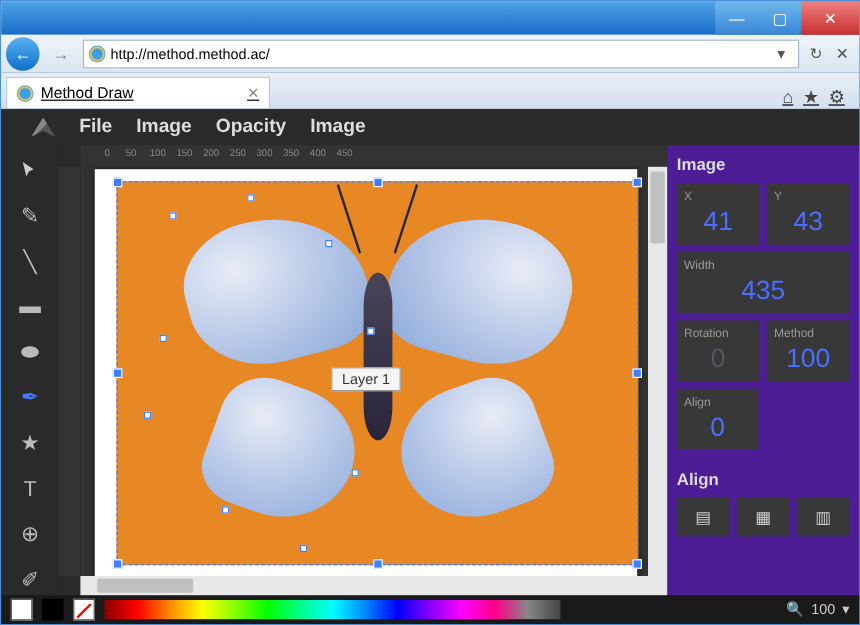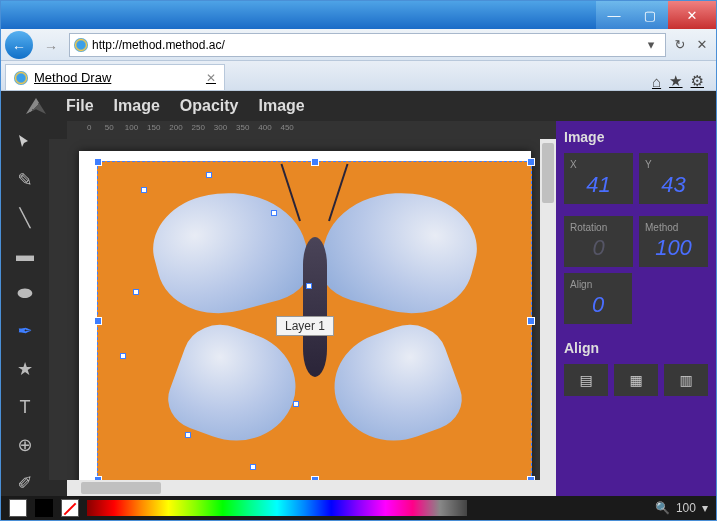--- a/index.html
+++ b/index.html
@@ -30,21 +30,21 @@
 .workrow{flex:1;display:flex;min-height:0;}
 .toolbar{width:48px;background:#2a2a2a;display:flex;flex-direction:column;align-items:center;padding-top:8px;gap:12px;}
 .tool{width:28px;height:28px;display:flex;align-items:center;justify-content:center;color:#bbb;font-size:18px;}
 .tool.active{color:#3e7eff;}
 .canvasarea{flex:1;display:flex;flex-direction:column;background:#2a2a2a;}
 .ruler-h{height:18px;background:#333;position:relative;overflow:hidden;margin-left:18px;}
 .ruler-h::before{content:"0      50     100    150    200    250    300    350    400    450";position:absolute;left:20px;color:#888;font-size:8px;white-space:pre;top:2px;}
 .midrow{flex:1;display:flex;min-height:0;}
 .ruler-v{width:18px;background:#333;}
 .canvaswrap{flex:1;background:#333;position:relative;overflow:hidden;}
-.canvas{position:absolute;left:12px;top:12px;width:452px;height:350px;background:#fff;box-shadow:0 0 8px rgba(0,0,0,0.6);padding-left:23px;}
+.canvas{position:absolute;left:12px;top:2px;width:452px;height:350px;background:#fff;box-shadow:0 0 8px rgba(0,0,0,0.6);padding-left:23px;}
 .img{position:absolute;left:18px;top:10px;width:435px;height:320px;background:#e88824;}
 .butterfly{position:absolute;left:50%;top:50%;transform:translate(-50%,-50%);width:380px;height:280px;}
 .wing{position:absolute;width:150px;height:120px;background:radial-gradient(ellipse at 30% 30%,#e8ecf5,#b8c8e8 50%,#8aa8d8);border-radius:60% 90% 40% 70%;}
 .wing.tl{left:30px;top:10px;transform:rotate(-15deg);}
 .wing.tr{right:30px;top:10px;transform:rotate(15deg) scaleX(-1);}
 .wing.bl{left:50px;bottom:20px;width:120px;height:110px;transform:rotate(20deg);border-radius:50% 70% 80% 40%;}
 .wing.br{right:50px;bottom:20px;width:120px;height:110px;transform:rotate(-20deg) scaleX(-1);border-radius:50% 70% 80% 40%;}
 .bbody{position:absolute;left:50%;top:45%;transform:translate(-50%,-50%);width:24px;height:140px;background:linear-gradient(#4a4458,#2a2438);border-radius:50%/20%;}
 .antenna{position:absolute;width:2px;height:60px;background:#2a2438;top:-20px;}
 .antenna.l{left:46%;transform:rotate(-18deg);transform-origin:bottom;}
@@ -58,21 +58,21 @@
 .anchor{position:absolute;width:6px;height:6px;background:#fff;border:1px solid #3e7eff;}
 .scrollv{width:16px;background:#e8e8e8;position:relative;}
 .scrollv .thumb{position:absolute;left:2px;top:4px;width:12px;height:60px;background:#c0c0c0;border-radius:2px;}
 .scrollh{height:16px;background:#e8e8e8;margin-left:18px;position:relative;}
 .scrollh .thumb{position:absolute;top:2px;left:14px;height:12px;width:80px;background:#c0c0c0;border-radius:2px;}
 .panel{width:160px;background:#4c1d95;padding:8px;color:#ccc;overflow:hidden;}
 .panel h3{font-size:14px;font-weight:600;color:#ddd;margin-bottom:8px;}
 .proprow{display:flex;gap:6px;margin-bottom:6px;}
 .prop{flex:1;background:#383838;padding:6px;}
 .prop .lbl{font-size:10px;color:#999;}
-.prop .val{font-size:22px;color:#4a6eff;text-align:center;margin-top:2px;font-style:italic;}
+.prop .val{font-size:22px;color:#4a6eff;text-align:center;margin-top:2px;}
 .prop.dim .val{color:#556;}
 .alignrow{display:flex;gap:6px;margin-top:6px;}
 .alignbtn{flex:1;background:#383838;height:32px;display:flex;align-items:center;justify-content:center;color:#ccc;font-size:14px;}
 .footer{height:24px;background:#1a1a1a;display:flex;align-items:center;padding:0 8px;gap:8px;}
 .swatch{width:18px;height:18px;}
 .swatch.fill{background:#fff;border:1px solid #555;}
 .swatch.stroke{background:#000;position:relative;}
 .swatch.none{background:#fff;position:relative;border:1px solid #555;}
 .swatch.none::after{content:"";position:absolute;left:0;right:0;top:50%;border-top:2px solid red;transform:rotate(-45deg);}
 .gradient{flex:1;height:16px;background:linear-gradient(90deg,#800,#f00,#f80,#ff0,#8f0,#0f0,#0f8,#0ff,#08f,#00f,#80f,#f0f,#f08,#888,#444);max-width:380px;}
@@ -193,20 +193,24 @@
           <div class="prop">
               <div class="lbl">X</div>
               <div class="val">41</div>
             </div>
           <div class="prop">
               <div class="lbl">Y</div>
               <div class="val">43</div>
             </div>
         </div>
         <div class="proprow">
+          <div class="prop">
+              <div class="lbl">Width</div>
+              <div class="val">435</div>
+            </div>
         </div>
         <div class="proprow">
           <div class="prop dim">
               <div class="lbl">Rotation</div>
               <div class="val">0</div>
             </div>
           <div class="prop">
               <div class="lbl">Method</div>
               <div class="val">100</div>
             </div>

